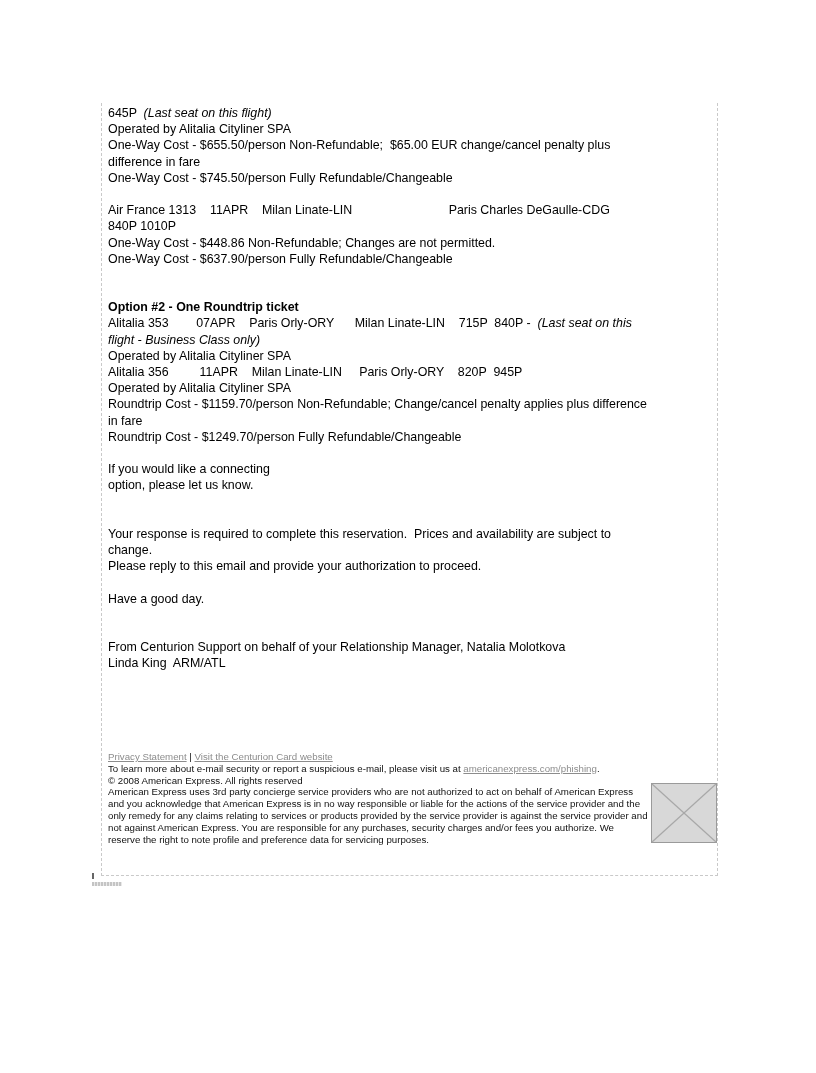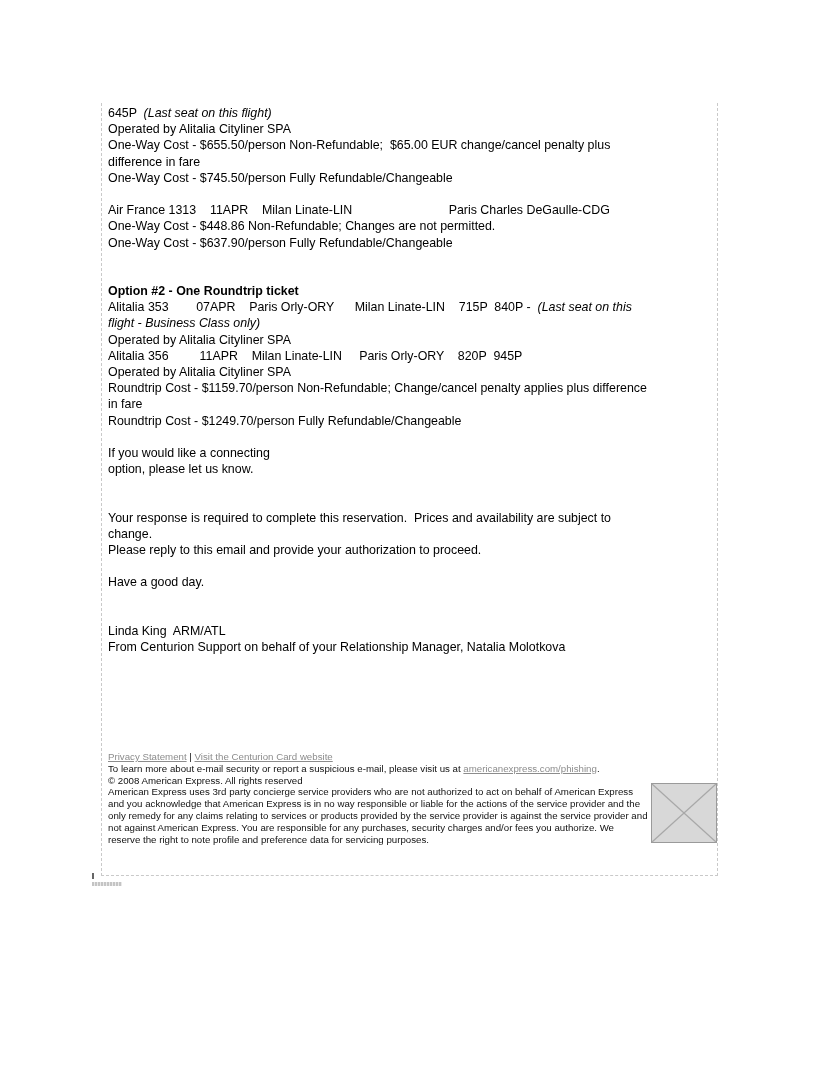--- a/index.html
+++ b/index.html
@@ -91,20 +91,21 @@
   <div class="doc-box">
 
     <div class="body-lines" id="body-lines">
         <div class="line"><span>645P  </span><span class="seg-i">(Last seat on this flight)</span></div>
         <div class="line"><span>Operated by Alitalia Cityliner SPA</span></div>
         <div class="line"><span>One-Way Cost - $655.50/person Non-Refundable;  $65.00 EUR change/cancel penalty plus</span></div>
         <div class="line"><span>difference in fare</span></div>
         <div class="line"><span>One-Way Cost - $745.50/person Fully Refundable/Changeable</span></div>
         <div class="line"><span></span></div>
         <div class="line"><span>Air France 1313    11APR    Milan Linate-LIN                            Paris Charles DeGaulle-CDG</span></div>
+        <div class="line"><span>840P 1010P</span></div>
         <div class="line"><span>One-Way Cost - $448.86 Non-Refundable; Changes are not permitted.</span></div>
         <div class="line"><span>One-Way Cost - $637.90/person Fully Refundable/Changeable</span></div>
         <div class="line"><span></span></div>
         <div class="line"><span></span></div>
         <div class="line"><span class="seg-b">Option #2 - One Roundtrip ticket</span></div>
         <div class="line"><span>Alitalia 353        07APR    Paris Orly-ORY      Milan Linate-LIN    715P  840P -  </span><span class="seg-i">(Last seat on this</span></div>
         <div class="line"><span class="seg-i">flight - Business Class only)</span></div>
         <div class="line"><span>Operated by Alitalia Cityliner SPA</span></div>
         <div class="line"><span>Alitalia 356         11APR    Milan Linate-LIN     Paris Orly-ORY    820P  945P</span></div>
         <div class="line"><span>Operated by Alitalia Cityliner SPA</span></div>
@@ -116,22 +117,22 @@
         <div class="line"><span>option, please let us know.</span></div>
         <div class="line"><span></span></div>
         <div class="line"><span></span></div>
         <div class="line"><span>Your response is required to complete this reservation.  Prices and availability are subject to</span></div>
         <div class="line"><span>change.</span></div>
         <div class="line"><span>Please reply to this email and provide your authorization to proceed.</span></div>
         <div class="line"><span></span></div>
         <div class="line"><span>Have a good day.</span></div>
         <div class="line"><span></span></div>
         <div class="line"><span></span></div>
+        <div class="line"><span>From Centurion Support on behalf of your Relationship Manager, Natalia Molotkova</span></div>
         <div class="line"><span>Linda King  ARM/ATL</span></div>
-        <div class="line"><span>From Centurion Support on behalf of your Relationship Manager, Natalia Molotkova</span></div>
       </div>
 
     <div class="footer-legal" id="footer-lines">
         <div class="fline"><span class="flink">Privacy Statement</span><span> | </span><span class="flink">Visit the Centurion Card website</span></div>
         <div class="fline"><span>To learn more about e-mail security or report a suspicious e-mail, please visit us at </span><span class="flink">americanexpress.com/phishing</span><span>.</span></div>
         <div class="fline"><span>© 2008 American Express. All rights reserved</span></div>
         <div class="fline"><span>American Express uses 3rd party concierge service providers who are not authorized to act on behalf of American Express</span></div>
         <div class="fline"><span>and you acknowledge that American Express is in no way responsible or liable for the actions of the service provider and the</span></div>
         <div class="fline"><span>only remedy for any claims relating to services or products provided by the service provider is against the service provider and</span></div>
         <div class="fline"><span>not against American Express. You are responsible for any purchases, security charges and/or fees you authorize. We</span></div>

